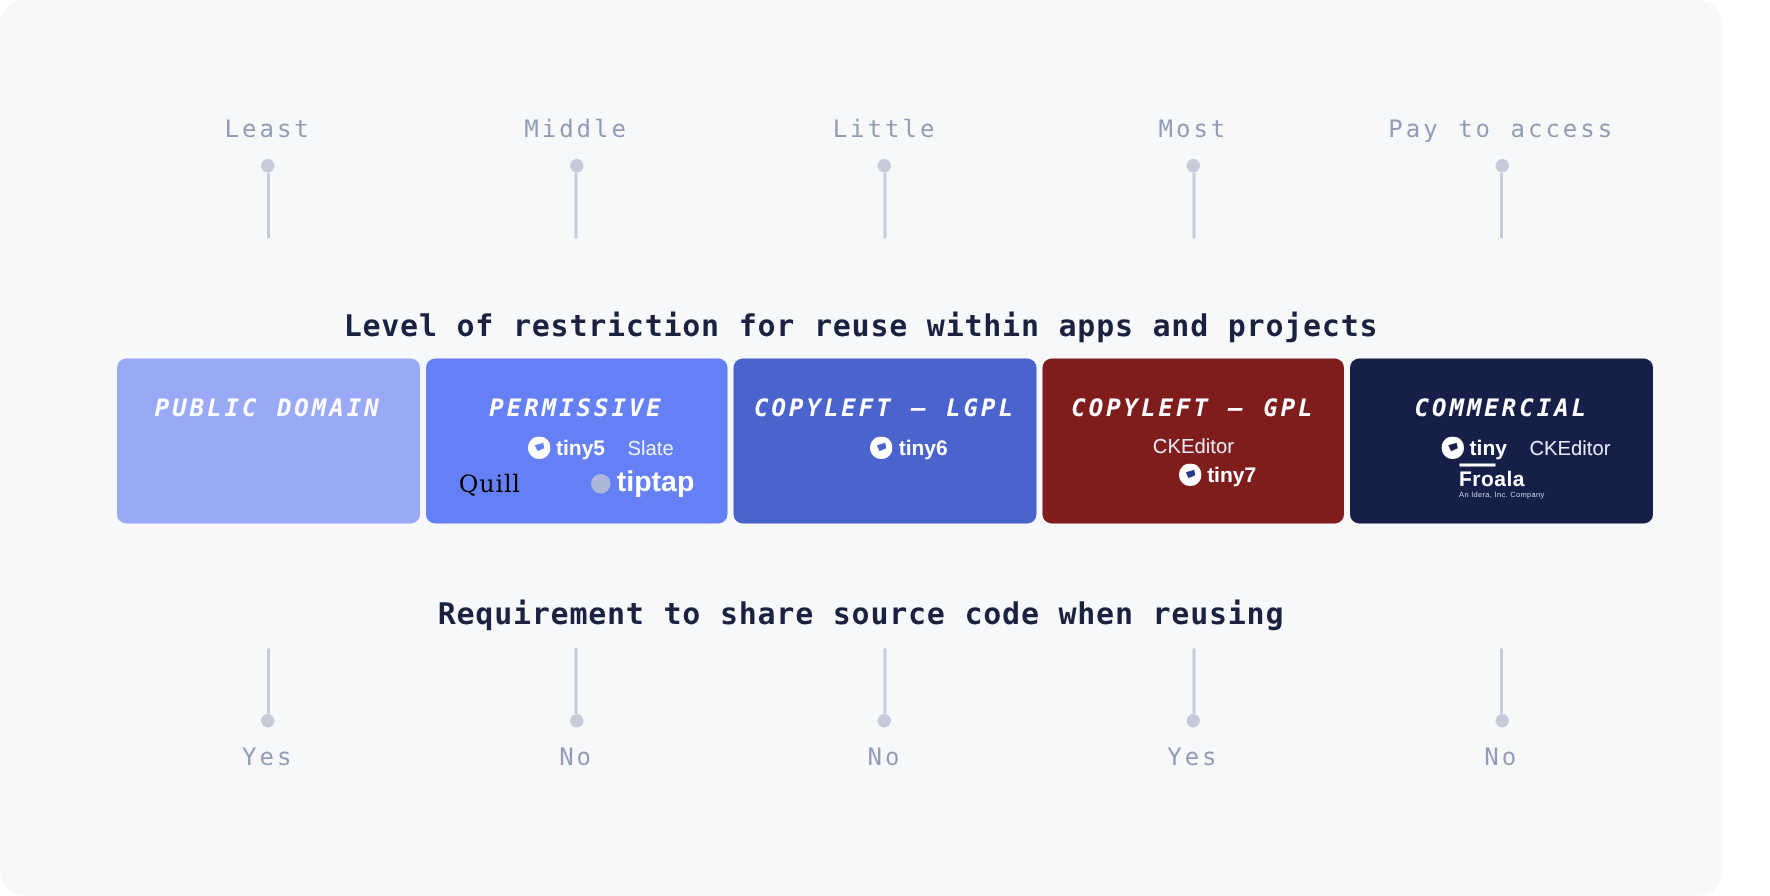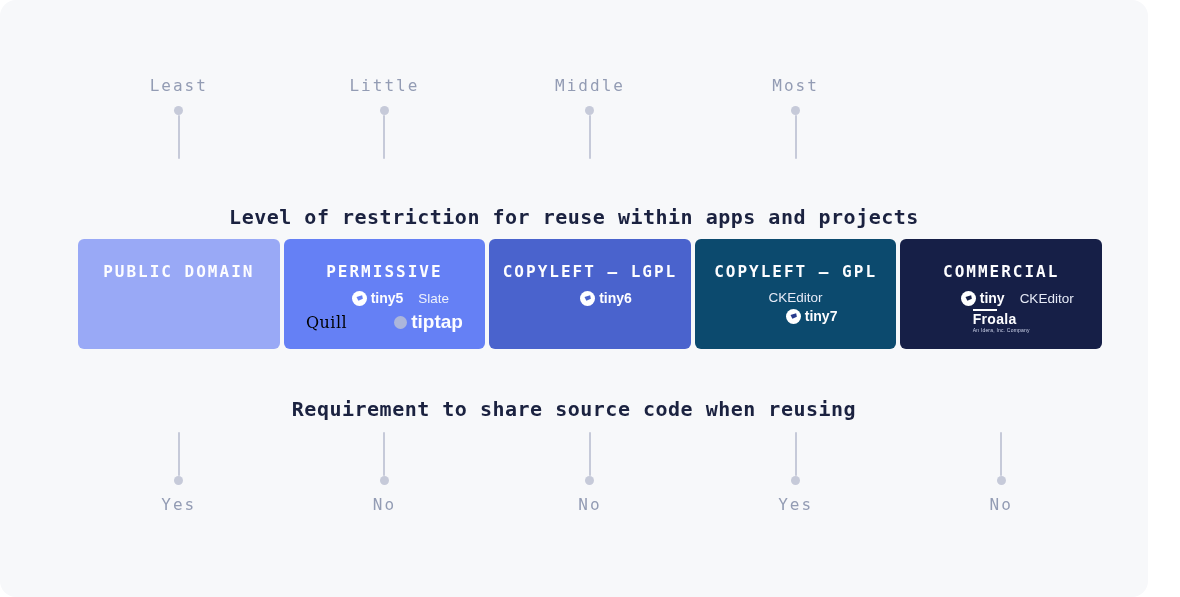--- a/index.html
+++ b/index.html
@@ -35,21 +35,21 @@
   }
   .section-title--restriction { top:188px; }
   .section-title--share       { top:380px; }
 
   .card {
     height:110px; border-radius:6px;
     display:flex; flex-direction:column; align-items:center;
     padding-top:23px; color:#fdfdff;
   }
   .card-title {
-    font-size:16px; font-weight:700; letter-spacing:2px; white-space:nowrap;
+    font-size:16px; font-weight:700; letter-spacing:2px; white-space:nowrap;font-style:italic;
   }
   .logos {
     margin-top:9px; display:flex; flex-direction:column; align-items:center;
     gap:5px; font-family:"Liberation Sans","DejaVu Sans",sans-serif;
   }
   .logo-row { display:flex; align-items:center; gap:15px; }
   .logo { display:flex; align-items:center; gap:4px; white-space:nowrap;margin-left:32px; }
   .logo-tiny-text   { font-size:14px; font-weight:700; }
   .logo-slate-text  { font-size:13.5px; font-weight:500; color:#eef1fc; }
   .logo-quill-text  { font-size:16px; font-weight:400; letter-spacing:0.5px; color:#000000;
@@ -73,31 +73,36 @@
 
 <div class="panel">
 
   <div class="cols cols--top-pins">
     <div class="pin-col pin-col--top">
       <div class="pin-label">Least</div>
       <div class="pin-dot"></div>
       <div class="pin-line"></div>
     </div>
     <div class="pin-col pin-col--top">
+      <div class="pin-label">Middle</div>
+      <div class="pin-dot"></div>
+      <div class="pin-line"></div>
+    </div>
+    <div class="pin-col pin-col--top">
       <div class="pin-label">Little</div>
       <div class="pin-dot"></div>
       <div class="pin-line"></div>
     </div>
     <div class="pin-col pin-col--top">
-      <div class="pin-label">Middle</div>
-      <div class="pin-dot"></div>
-      <div class="pin-line"></div>
-    </div>
-    <div class="pin-col pin-col--top">
       <div class="pin-label">Most</div>
+      <div class="pin-dot"></div>
+      <div class="pin-line"></div>
+    </div>
+    <div class="pin-col pin-col--top">
+      <div class="pin-label">Pay to access</div>
       <div class="pin-dot"></div>
       <div class="pin-line"></div>
     </div>
   </div>
 
   <div class="section-title section-title--restriction">Level of restriction for reuse within apps and projects</div>
   <div class="section-title section-title--share">Requirement to share source code when reusing</div>
 
   <div class="cols cols--cards">
 
@@ -134,21 +139,21 @@
         <span class="logo">
           <svg class="tiny-icon" width="15" height="15" viewBox="0 0 24 24">
             <circle cx="12" cy="12" r="12" fill="#ffffff"></circle>
             <path class="glyph" d="M7.2 9.4 L16.2 6.6 L17.4 12.4 L10.2 15.6 Z"></path>
           </svg>
           <span class="logo-tiny-text">tiny6</span>
         </span>
       </div>
     </div>
 
-    <div class="card" style="background: #0c4a6e; --card: #283a8c;">
+    <div class="card" style="background: #7f1d1d; --card: #283a8c;">
       <div class="card-title">COPYLEFT — GPL</div>
       <div class="logos">
         <span class="logo-ck-text">CKEditor</span>
         <span class="logo" style="margin-top:-2px">
           <svg class="tiny-icon" width="15" height="15" viewBox="0 0 24 24">
             <circle cx="12" cy="12" r="12" fill="#ffffff"></circle>
             <path class="glyph" d="M7.2 9.4 L16.2 6.6 L17.4 12.4 L10.2 15.6 Z"></path>
           </svg>
           <span class="logo-tiny-text">tiny7</span>
         </span>

